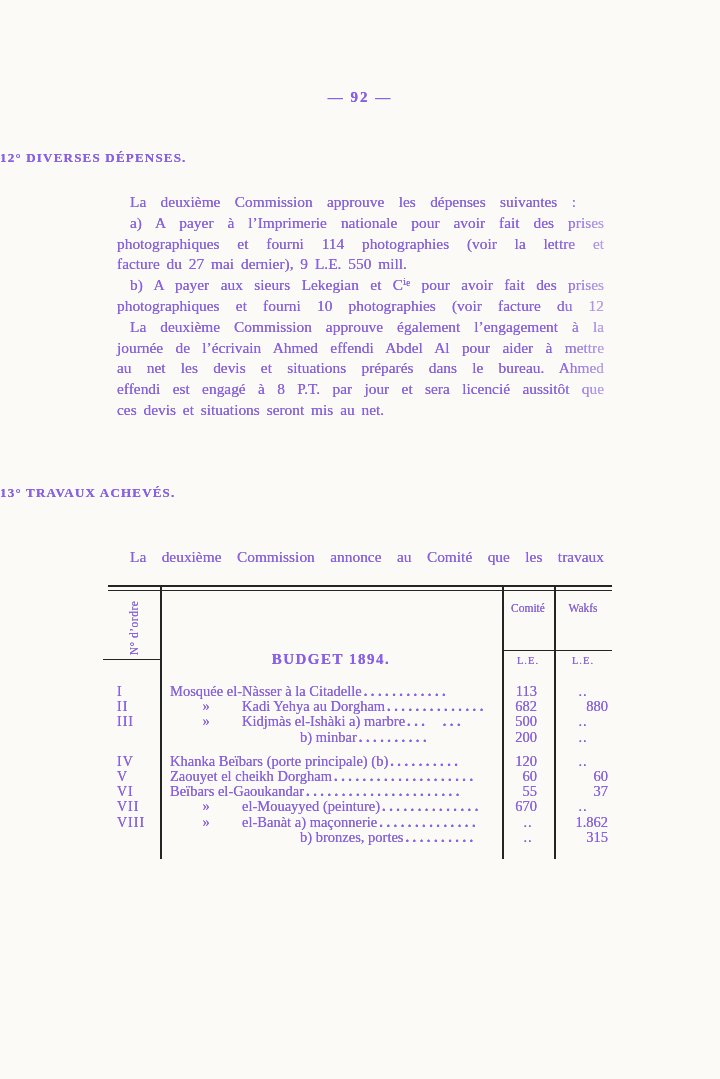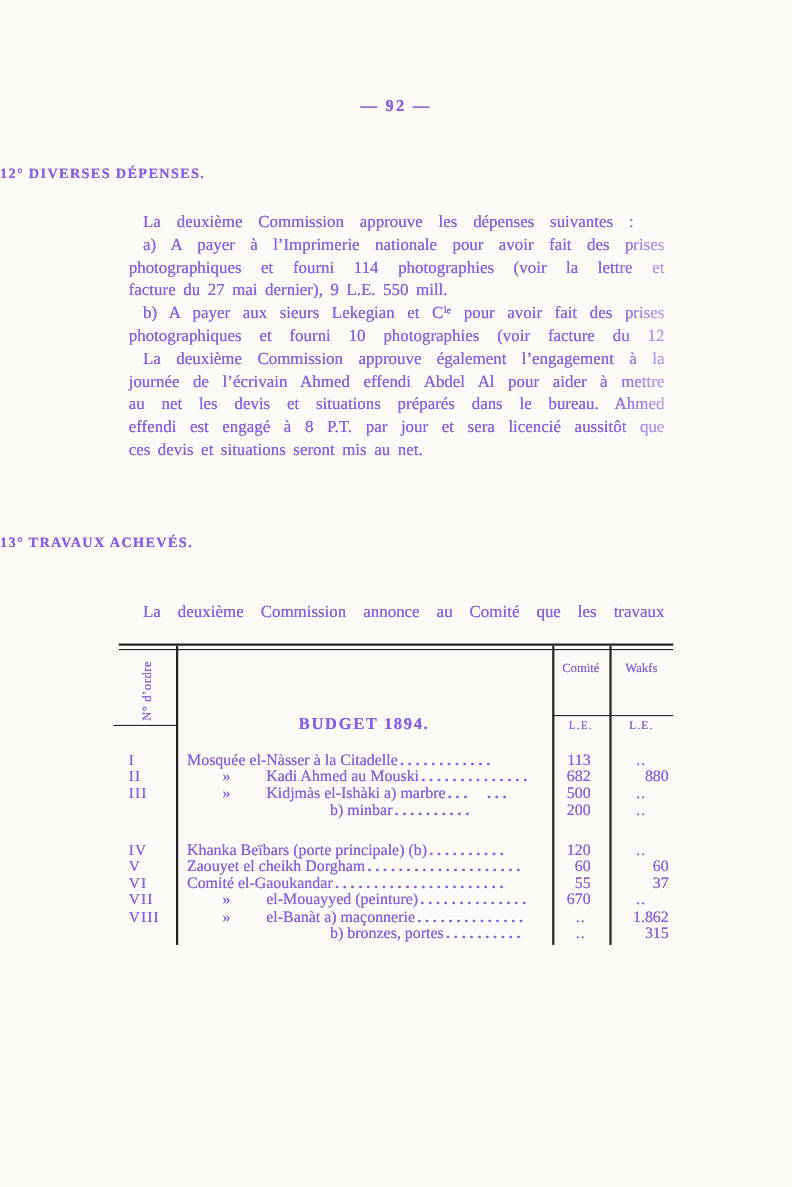--- a/index.html
+++ b/index.html
@@ -62,21 +62,21 @@
   #ul2{left:446px;width:58px}
   .unit{position:absolute;top:70px;text-align:center;font-size:10.5px;font-weight:normal;letter-spacing:1px;}
   #un1{left:394px;width:52px}
   #un2{left:446px;width:58px}
   #btitle{
     position:absolute;left:52px;width:342px;top:66px;text-align:center;
     font-weight:bold;font-size:15px;letter-spacing:1.5px;
   }
   #rows{position:absolute;left:0;top:99px;width:504px;}
   .trow{display:flex;height:15.2px;line-height:15.2px;}
-  .trow.gap{margin-top:21px;}
+  .trow.gap{margin-top:9px;}
   .cno{width:52px;flex:none;padding-left:9px;box-sizing:border-box;letter-spacing:1px;font-size:14px;}
   .cdesc{width:342px;flex:none;box-sizing:border-box;padding-left:10px;padding-right:4px;display:flex;overflow:hidden;justify-content:space-between;}
   .marker{display:inline-block;width:72px;text-align:center;flex:none;}
   .txt{flex:none;white-space:pre;}
   .txt.ind2{margin-left:130px;}
   .dots{flex:1;overflow:hidden;white-space:pre;letter-spacing:3.5px;padding-left:2px;font-weight:bold;}
   .cval{width:52px;flex:none;box-sizing:border-box;text-align:right;padding-right:17px;}
   .cval.wakfs{width:58px;padding-right:4px;}
   .cval.nil{text-align:center;padding-right:0;letter-spacing:1px;}
 </style>
@@ -137,21 +137,21 @@
             <span class="txt">Mosquée el-Nàsser à la Citadelle</span>
             <span class="dots">............</span>
           </div>
           <div class="cval comite">113</div>
           <div class="cval wakfs nil">..</div>
         </div>
         <div class="trow">
           <div class="cno">II</div>
           <div class="cdesc">
             <span class="marker">»</span>
-            <span class="txt">Kadi Ahmed au Mouski</span>
+            <span class="txt">Kadi Yehya au Dorgham</span>
             <span class="dots">..............</span>
           </div>
           <div class="cval comite">682</div>
           <div class="cval wakfs">880</div>
         </div>
         <div class="trow">
           <div class="cno">III</div>
           <div class="cdesc">
             <span class="marker">»</span>
             <span class="txt">Kidjmàs el-Ishàki a) marbre</span>
@@ -183,21 +183,21 @@
           <div class="cdesc">
             <span class="txt">Zaouyet el cheikh Dorgham</span>
             <span class="dots">....................</span>
           </div>
           <div class="cval comite">60</div>
           <div class="cval wakfs">60</div>
         </div>
         <div class="trow">
           <div class="cno">VI</div>
           <div class="cdesc">
-            <span class="txt">Comité el-Gaoukandar</span>
+            <span class="txt">Beïbars el-Gaoukandar</span>
             <span class="dots">......................</span>
           </div>
           <div class="cval comite">55</div>
           <div class="cval wakfs">37</div>
         </div>
         <div class="trow">
           <div class="cno">VII</div>
           <div class="cdesc">
             <span class="marker">»</span>
             <span class="txt">el-Mouayyed (peinture)</span>

